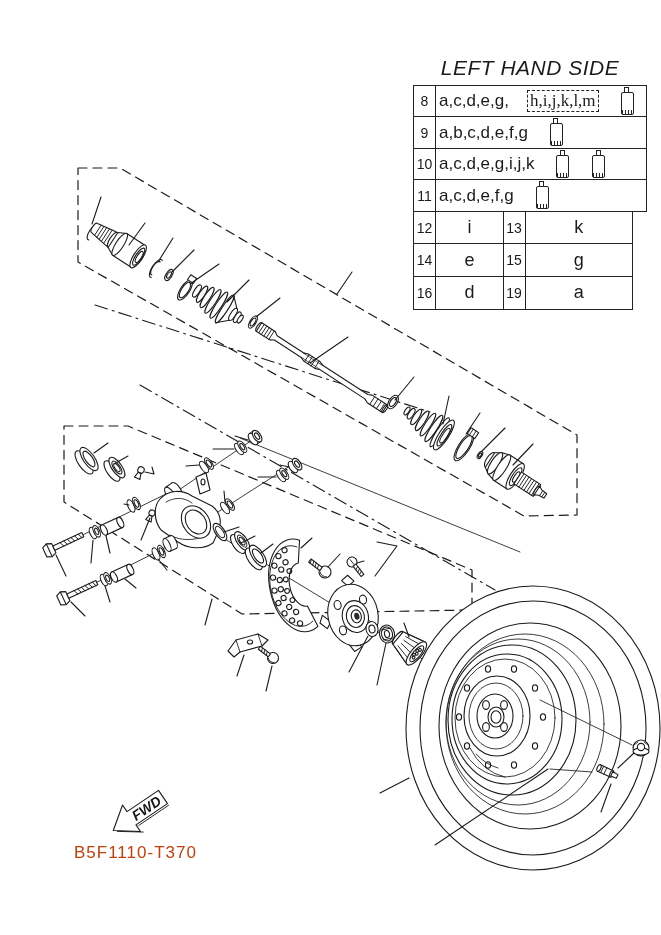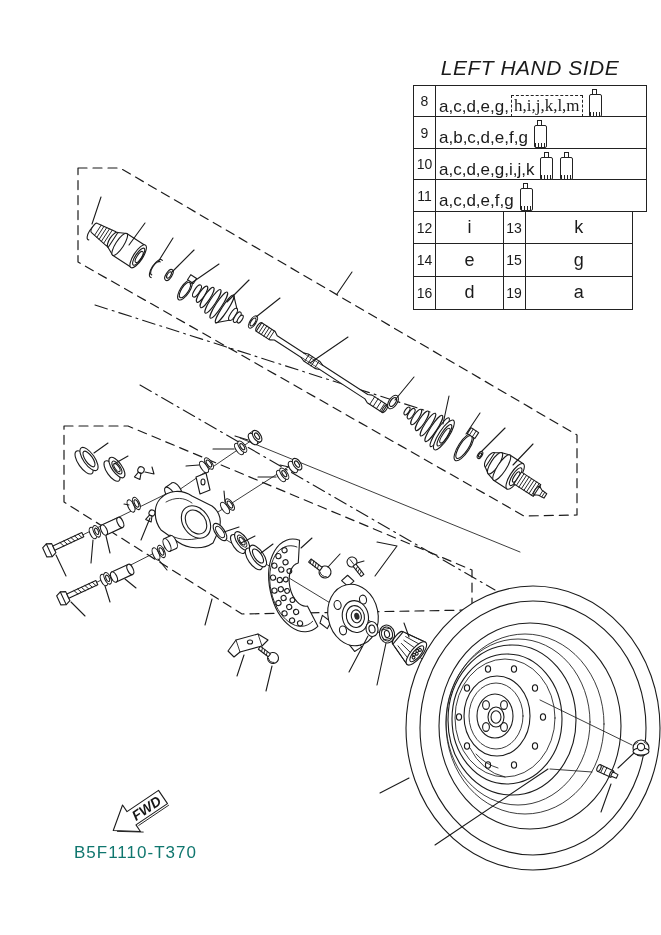--- a/index.html
+++ b/index.html
@@ -1,29 +1,29 @@
 <!DOCTYPE html>
 <html><head>
 <meta charset="utf-8">
 <style>
   html,body{margin:0;padding:0;background:#fff;}
   #stage{position:relative;width:661px;height:935px;background:#fff;overflow:hidden;
          font-family:"Liberation Sans",sans-serif;color:#1b1b1b;}
   svg text{font-family:"Liberation Sans",sans-serif;}
   .lbl{fill:#161616;stroke:none;font-size:16px;text-anchor:middle;}
-  .code-text{position:absolute;left:74px;top:843px;font-size:17px;letter-spacing:1px;color:#0f766e;}
+  .code-text{position:absolute;left:74px;top:843px;font-size:17px;letter-spacing:1px;color:#c2410c;}
   
   .tbl-title{position:absolute;left:408px;top:56px;width:244px;text-align:center;
              font-style:italic;font-size:21px;letter-spacing:.5px;white-space:nowrap;}
   .ptable{position:absolute;left:413px;top:86px;width:234px;font-size:17px;}
   .trow{display:flex;align-items:stretch;height:33px;border:1.5px solid #222;
         margin-top:-1.5px;background:#fff;box-sizing:border-box;}
   .tnum{flex:0 0 21px;display:flex;align-items:center;justify-content:center;
         border-right:1.5px solid #222;font-size:14px;}
-  .tcontent{flex:1;display:flex;align-items:flex-end;padding-left:3px;gap:1px;white-space:nowrap;}
+  .tcontent{flex:1;display:flex;align-items:center;padding-left:3px;gap:17px;white-space:nowrap;}
   .boxed{border:1.6px dashed #222;padding:0 2px;margin-left:1px;font-family:Liberation Serif, serif;}
   .tube{position:relative;display:inline-block;width:11px;height:21px;
         border:1.5px solid #222;border-radius:2px;margin:4px 1px 0 5px;background:#fff;}
   .tube::before{content:"";position:absolute;top:-6px;left:2.5px;width:3px;height:5px;
         border:1.5px solid #222;border-bottom:none;}
   .tube::after{content:"";position:absolute;bottom:0;left:0;right:0;height:4px;
         background:repeating-linear-gradient(90deg,#222 0 1px,transparent 1px 3px);}
   .tsplit{display:flex;align-items:flex-start;}
   .tcol-left{width:91px;}
   .tcol-right{width:130.5px;margin-left:-1.5px;}

